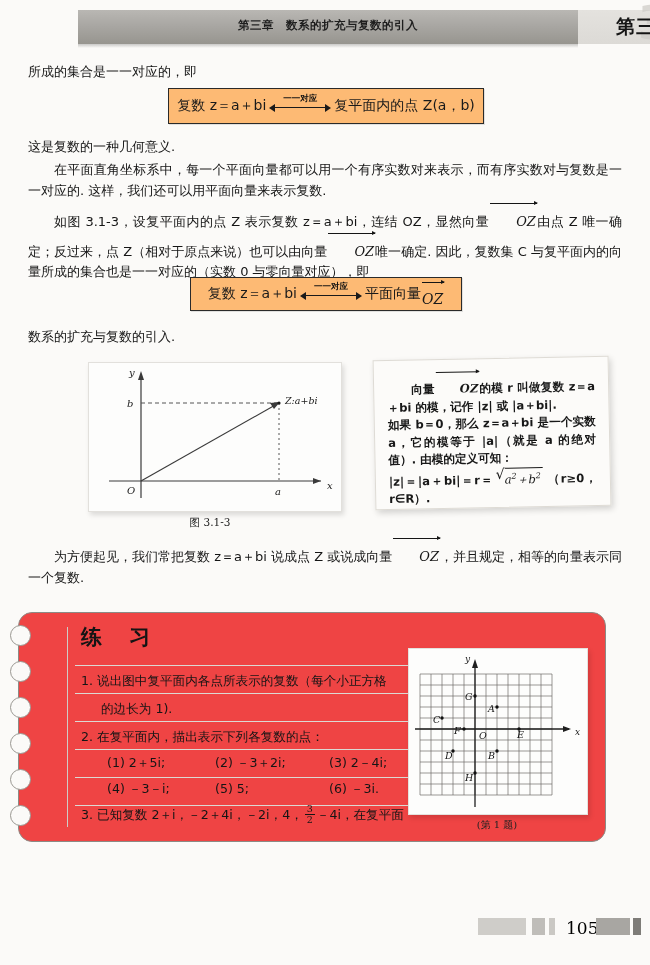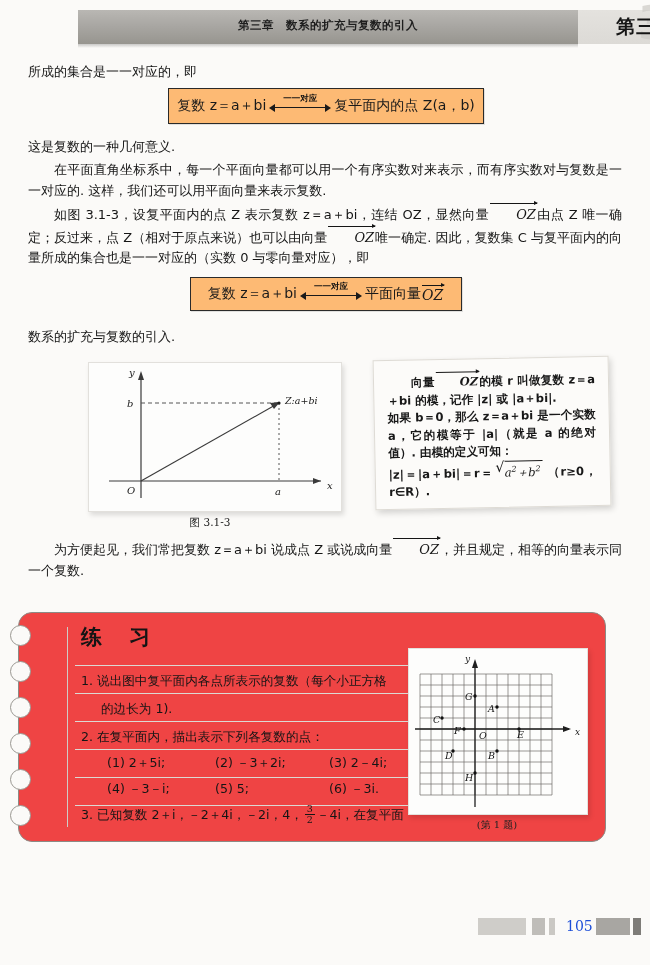--- a/index.html
+++ b/index.html
@@ -51,21 +51,21 @@
   .para{
     position:absolute;
     font-size:13px;line-height:20.5px;color:#151515;
     text-align:justify;
   }
   .indent{text-indent:26px;}
 
   
   .vecoz{position:relative;display:inline-block;
     font-family:"DejaVu Serif","Liberation Serif",serif;font-style:italic;
-    padding-top:2px;margin:0 1px;}
+    padding-top:9px;margin:0 1px;}
   .vecoz:before{
     content:"";position:absolute;left:0;right:-1px;top:0px;height:1px;background:#151515;
   }
   .vecoz:after{
     content:"";position:absolute;right:-2px;top:-2px;
     border-left:4px solid #151515;border-top:2px solid transparent;border-bottom:2px solid transparent;
   }
 
   
   .formula-box{
@@ -175,21 +175,21 @@
   }
   .grid-caption{
     position:absolute;font-size:10px;color:#222;text-align:center;
     font-family:"DejaVu Serif","Liberation Serif",serif;
   }
 
   
   .foot{position:absolute;}
   .foot-blk{position:absolute;height:17px;}
   .page-num{
-    position:absolute;font-size:14px;color:#1d4ed8;
+    position:absolute;font-size:17px;color:#000000;
     font-family:"DejaVu Serif","Liberation Serif",serif;
   }
   .svgtext{font-family:"DejaVu Serif","Liberation Serif",serif;}
 </style>
 </head>
 <body>
 
 <div class="page">
 
   <div class="header">

